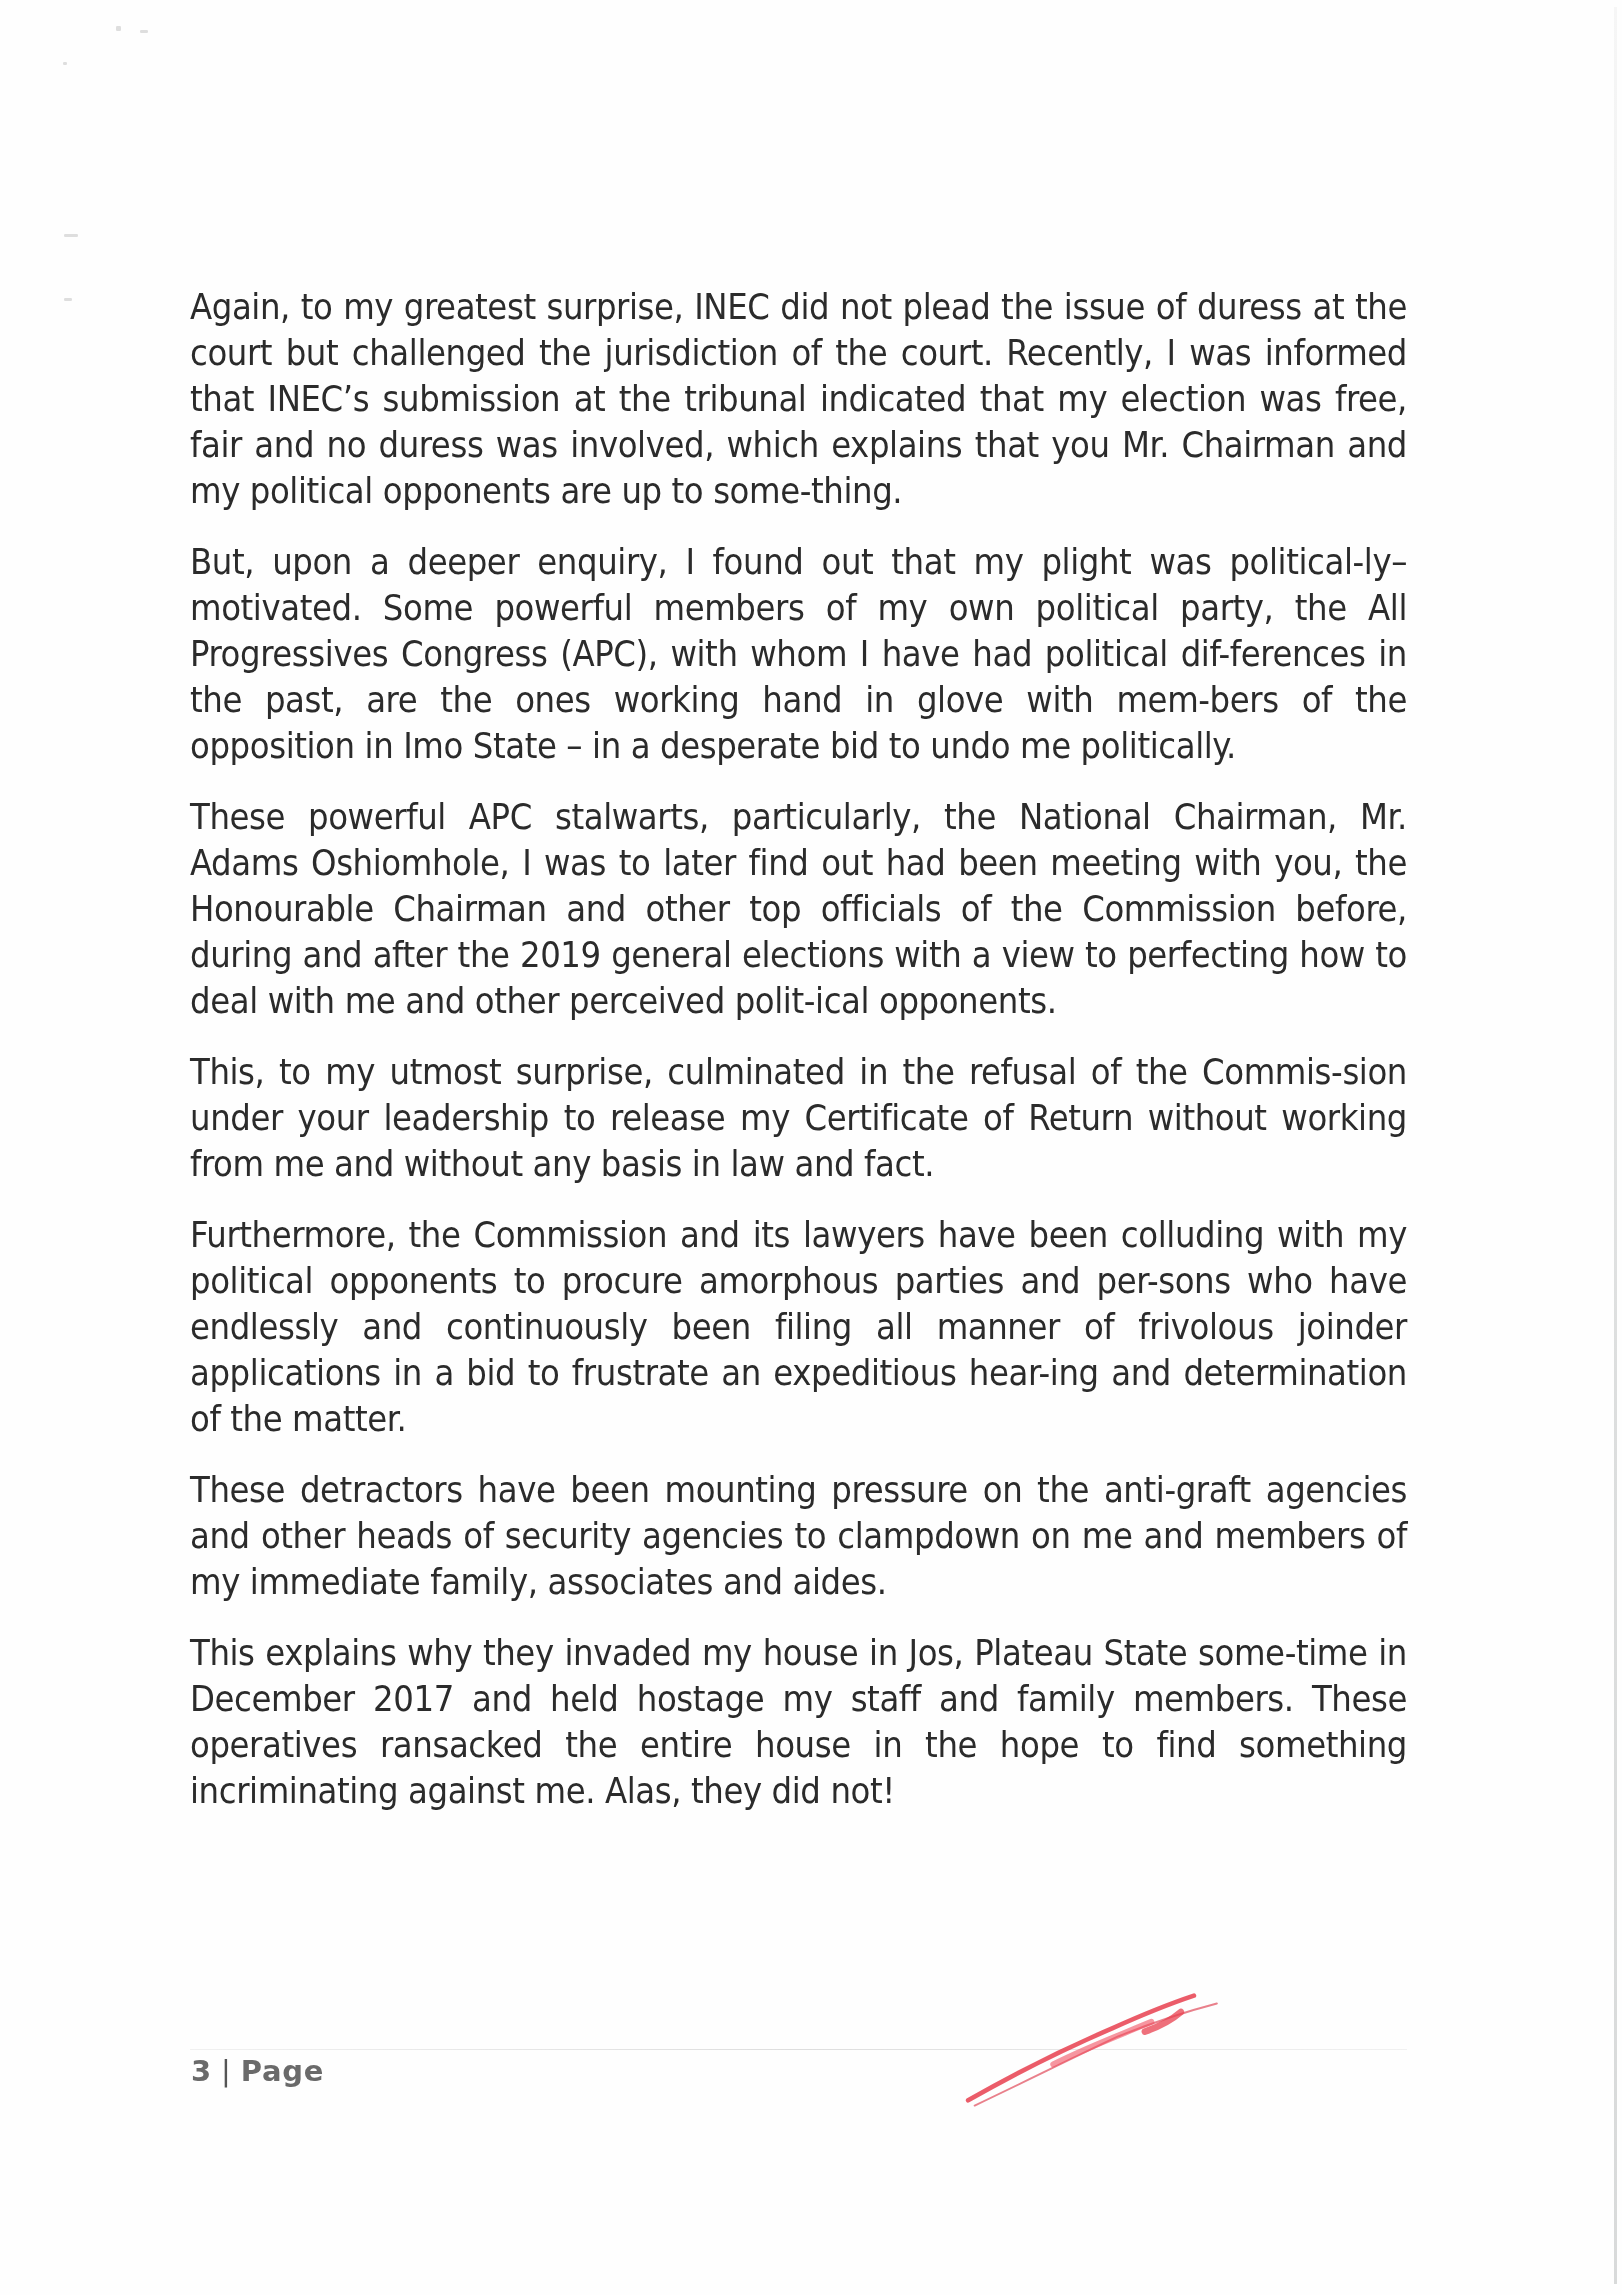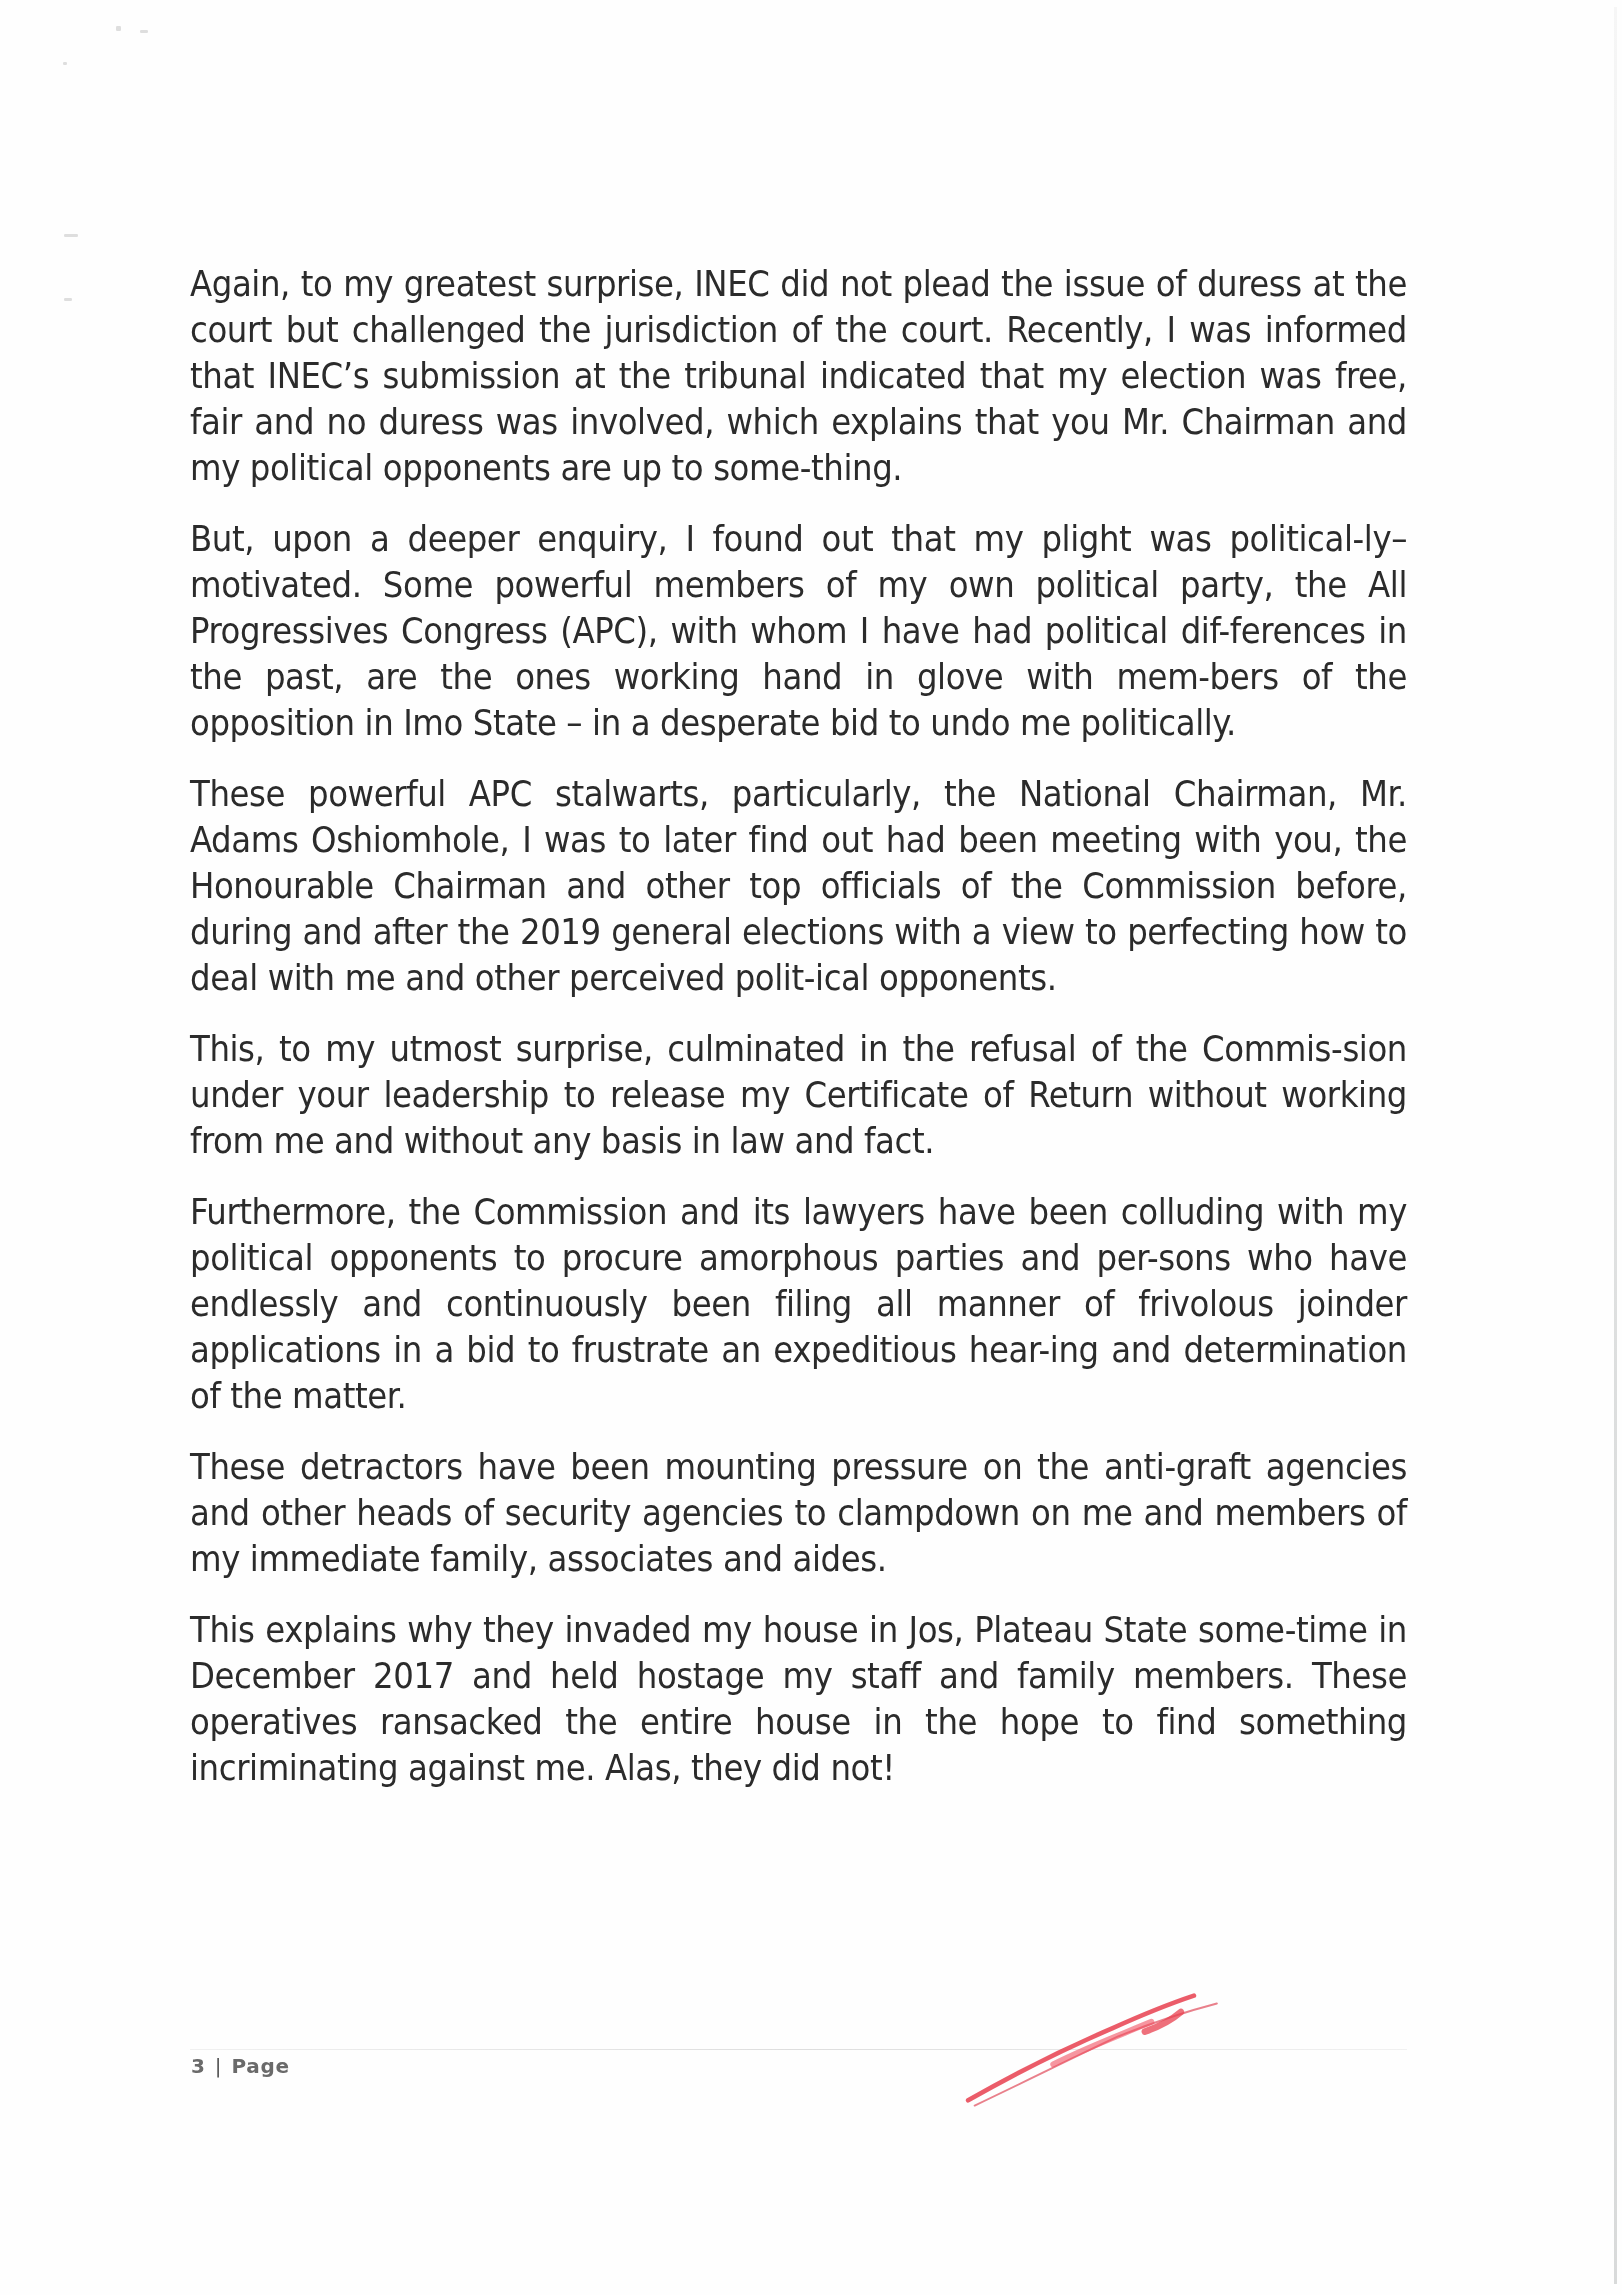--- a/index.html
+++ b/index.html
@@ -31,21 +31,21 @@
     }
     .speck {
       position: absolute;
       background: #c8c8c8;
       border-radius: 1.3px;
       opacity: 0.6;
     }
     .body-text {
       position: absolute;
       left: 190px;
-      top: 261px;
+      top: 284px;
       width: 1217px;
       font-family: "DejaVu Sans", sans-serif;
       font-size: 36px;
       line-height: 46px;
       color: #2b2b2b;
       letter-spacing: -0.4px;
       font-stretch: condensed;
     }
     .body-text p {
       margin: 0 0 25px 0;
@@ -59,21 +59,21 @@
       top: 2049px;
       width: 1217px;
       height: 1.3px;
       background: linear-gradient(to right, rgba(200,200,200,0.25), rgba(190,190,190,0.5), rgba(210,210,210,0.3));
     }
     .page-number {
       position: absolute;
       left: 191px;
       top: 2054px;
       font-family: "DejaVu Sans", sans-serif;
-      font-size: 20px;
+      font-size: 29px;
       font-weight: bold;
       color: #6a6a6a;
       letter-spacing: 0.7px;
     }
     .page-number .sep {
       font-weight: normal;
       margin: 0 9.2px;
       color: #555;
     }
     .signature {

